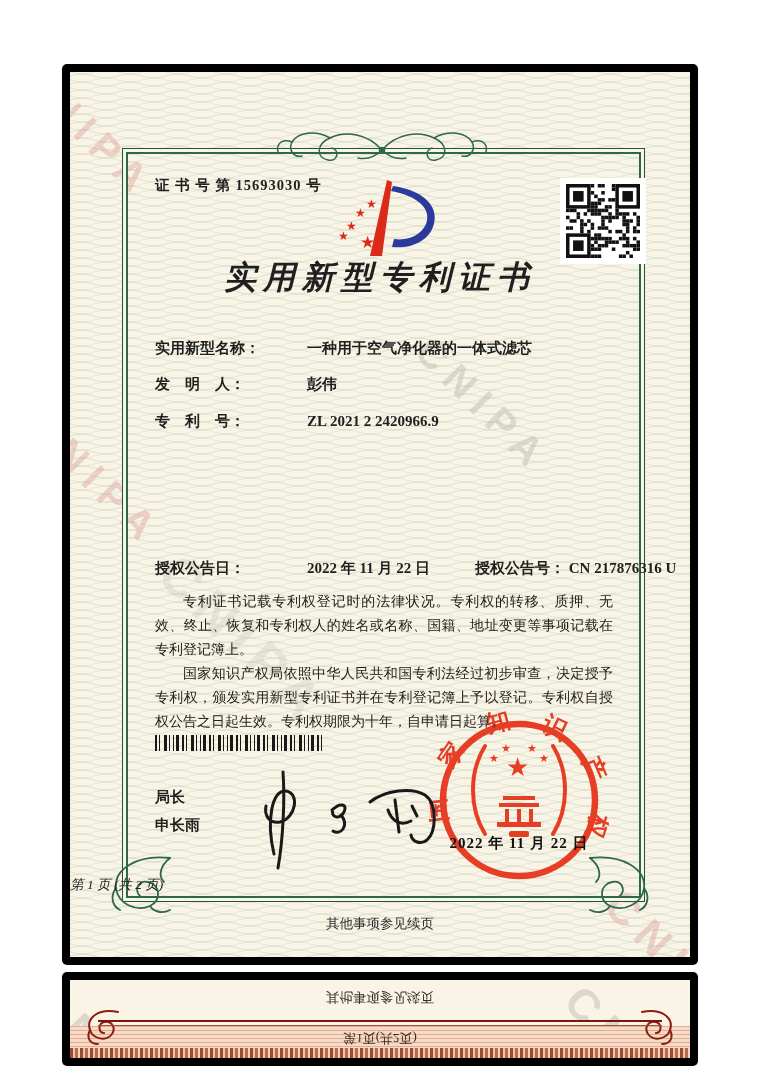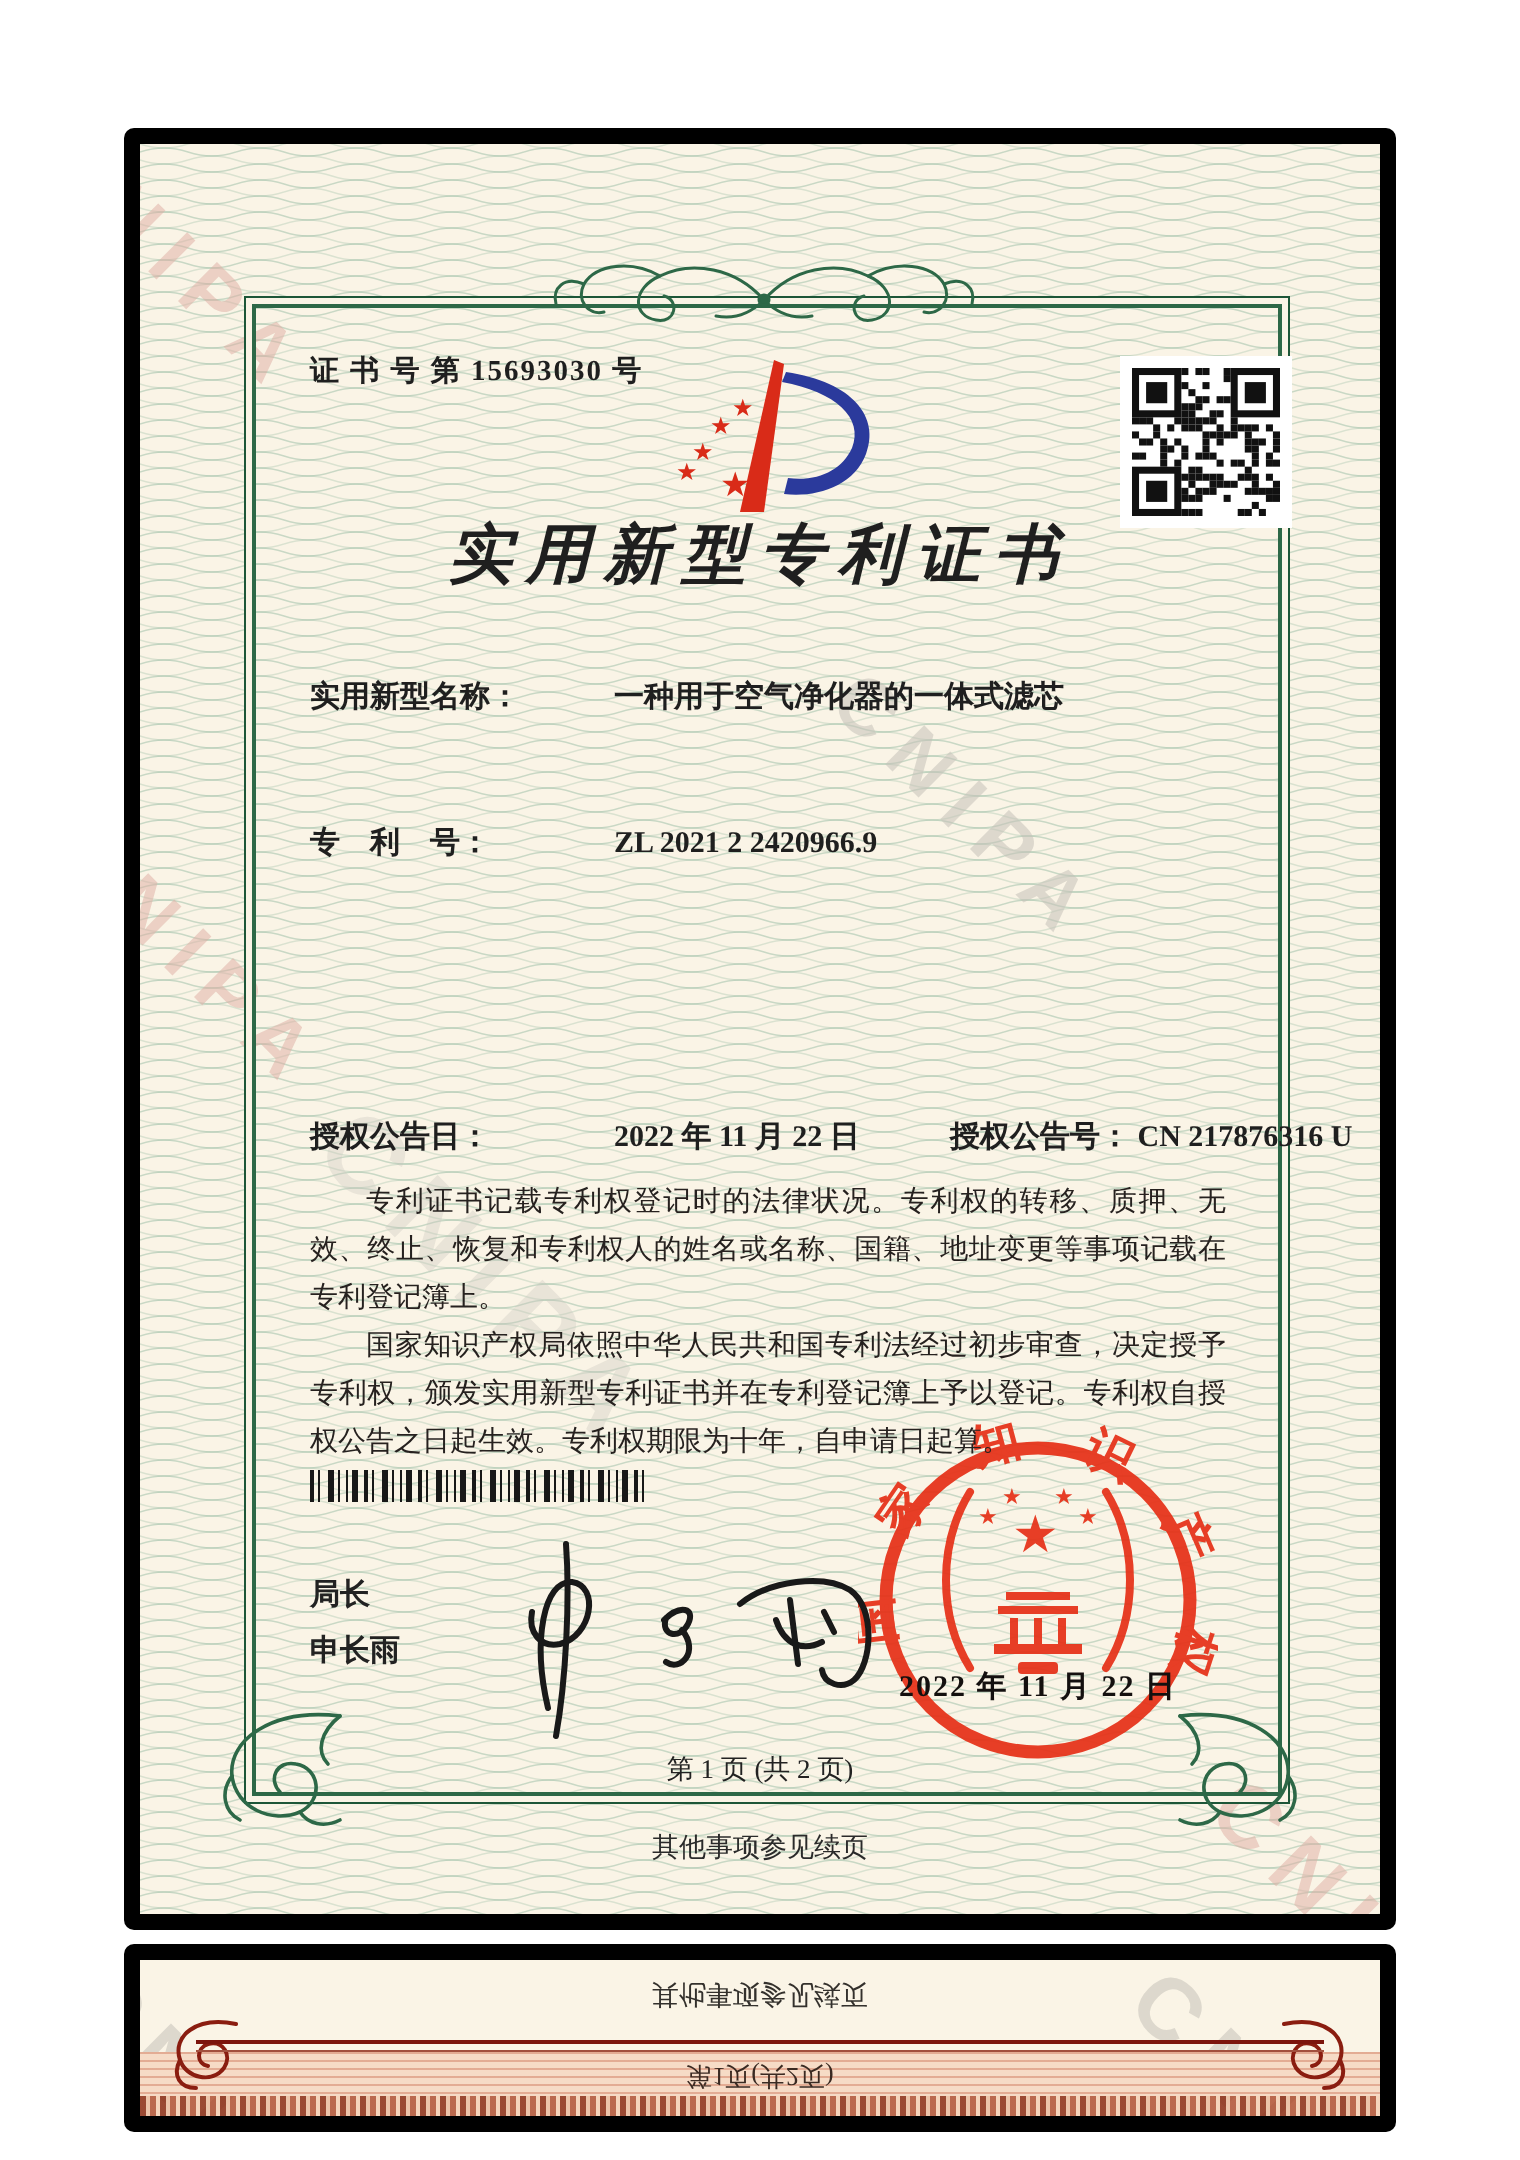--- a/index.html
+++ b/index.html
@@ -36,21 +36,21 @@
        transparent 5px 9px,#181818 9px 12px,transparent 12px 14px,#181818 14px 15px,transparent 15px 18px,
        #181818 18px 19px,transparent 19px 21px,#181818 21px 24px,transparent 24px 27px);}
   .signer{position:absolute;z-index:3;left:85px;font-family:Liberation Sans, sans-serif;
           font-weight:700;font-size:15px;color:#222;}
   .sig{position:absolute;z-index:3;left:170px;top:688px;}
   .qrbox{position:absolute;z-index:3;left:490px;top:106px;width:86px;height:86px;background:#fff;
          display:flex;align-items:center;justify-content:center;}
   .sealbox{position:absolute;z-index:2;left:359px;top:638px;width:180px;height:180px;opacity:.93;}
   .sealdate{position:absolute;z-index:4;left:359px;top:762px;width:180px;text-align:center;
             font-size:15px;font-weight:700;letter-spacing:1px;color:#14100f;}
-  .pfoot{position:absolute;z-index:3;left:0;right:0;top:804px;text-align:center;font-size:13.5px;color:#222;}
+  .pfoot{position:absolute;z-index:3;left:0;right:0;top:804px;font-size:13.5px;color:#222;font-style:italic;}
   .pnote{position:absolute;z-index:3;left:0;right:0;top:843px;text-align:center;font-size:13.5px;color:#2a2a2a;}
   
   .flip{transform:scaleY(-1);}
   .p2note{position:absolute;left:0;right:0;top:8px;text-align:center;font-size:13.5px;color:#33302c;z-index:2;}
   .p2rule{position:absolute;left:28px;right:28px;top:40px;height:3px;z-index:2;
           border-top:2.5px solid #7c150d;border-bottom:1px solid #a2503e;}
   .p2band{position:absolute;left:0;right:0;top:46px;height:22px;z-index:1;background:#f6dbc6;
      background-image:repeating-linear-gradient(180deg,rgba(191,84,54,.35) 0 1px,transparent 1px 4px);}
   .p2num{position:absolute;left:0;right:0;top:49px;text-align:center;font-size:13px;color:#3a2a22;z-index:2;}
   .p2strip{position:absolute;left:0;right:0;top:68px;height:10px;z-index:2;
@@ -267,20 +267,21 @@
             <rect x="56.38095238095238" y="7.0476190476190474" width="10.571428571428571" height="10.571428571428571" fill="#111"></rect>
             <rect x="0" y="49.33333333333333" width="24.666666666666664" height="24.666666666666664" fill="#111"></rect>
             <rect x="3.5238095238095237" y="52.857142857142854" width="17.61904761904762" height="17.61904761904762" fill="#fff"></rect>
             <rect x="7.0476190476190474" y="56.38095238095238" width="10.571428571428571" height="10.571428571428571" fill="#111"></rect>
           </svg>
       </div>
 
       <div class="t title">实用新型专利证书</div>
 
       <div class="t row" style="top:267px"><span class="lab">实用新型名称：</span><span>一种用于空气净化器的一体式滤芯</span></div>
+      <div class="t row" style="top:303px"><span class="lab">发　明　人：</span><span>彭伟</span></div>
       <div class="t row" style="top:340px"><span class="lab">专　利　号：</span><span>ZL 2021 2 2420966.9</span></div>
       <div class="t row" style="top:487px"><span class="lab">授权公告日：</span><span class="gval">2022 年 11 月 22 日</span><span>授权公告号：</span>&nbsp;<span>CN 217876316 U</span></div>
 
       <div class="paras">
         <p>专利证书记载专利权登记时的法律状况。专利权的转移、质押、无效、终止、恢复和专利权人的姓名或名称、国籍、地址变更等事项记载在专利登记簿上。</p>
         <p>国家知识产权局依照中华人民共和国专利法经过初步审查，决定授予专利权，颁发实用新型专利证书并在专利登记簿上予以登记。专利权自授权公告之日起生效。专利权期限为十年，自申请日起算。</p>
       </div>
 
       <div class="barcode"></div>
 

